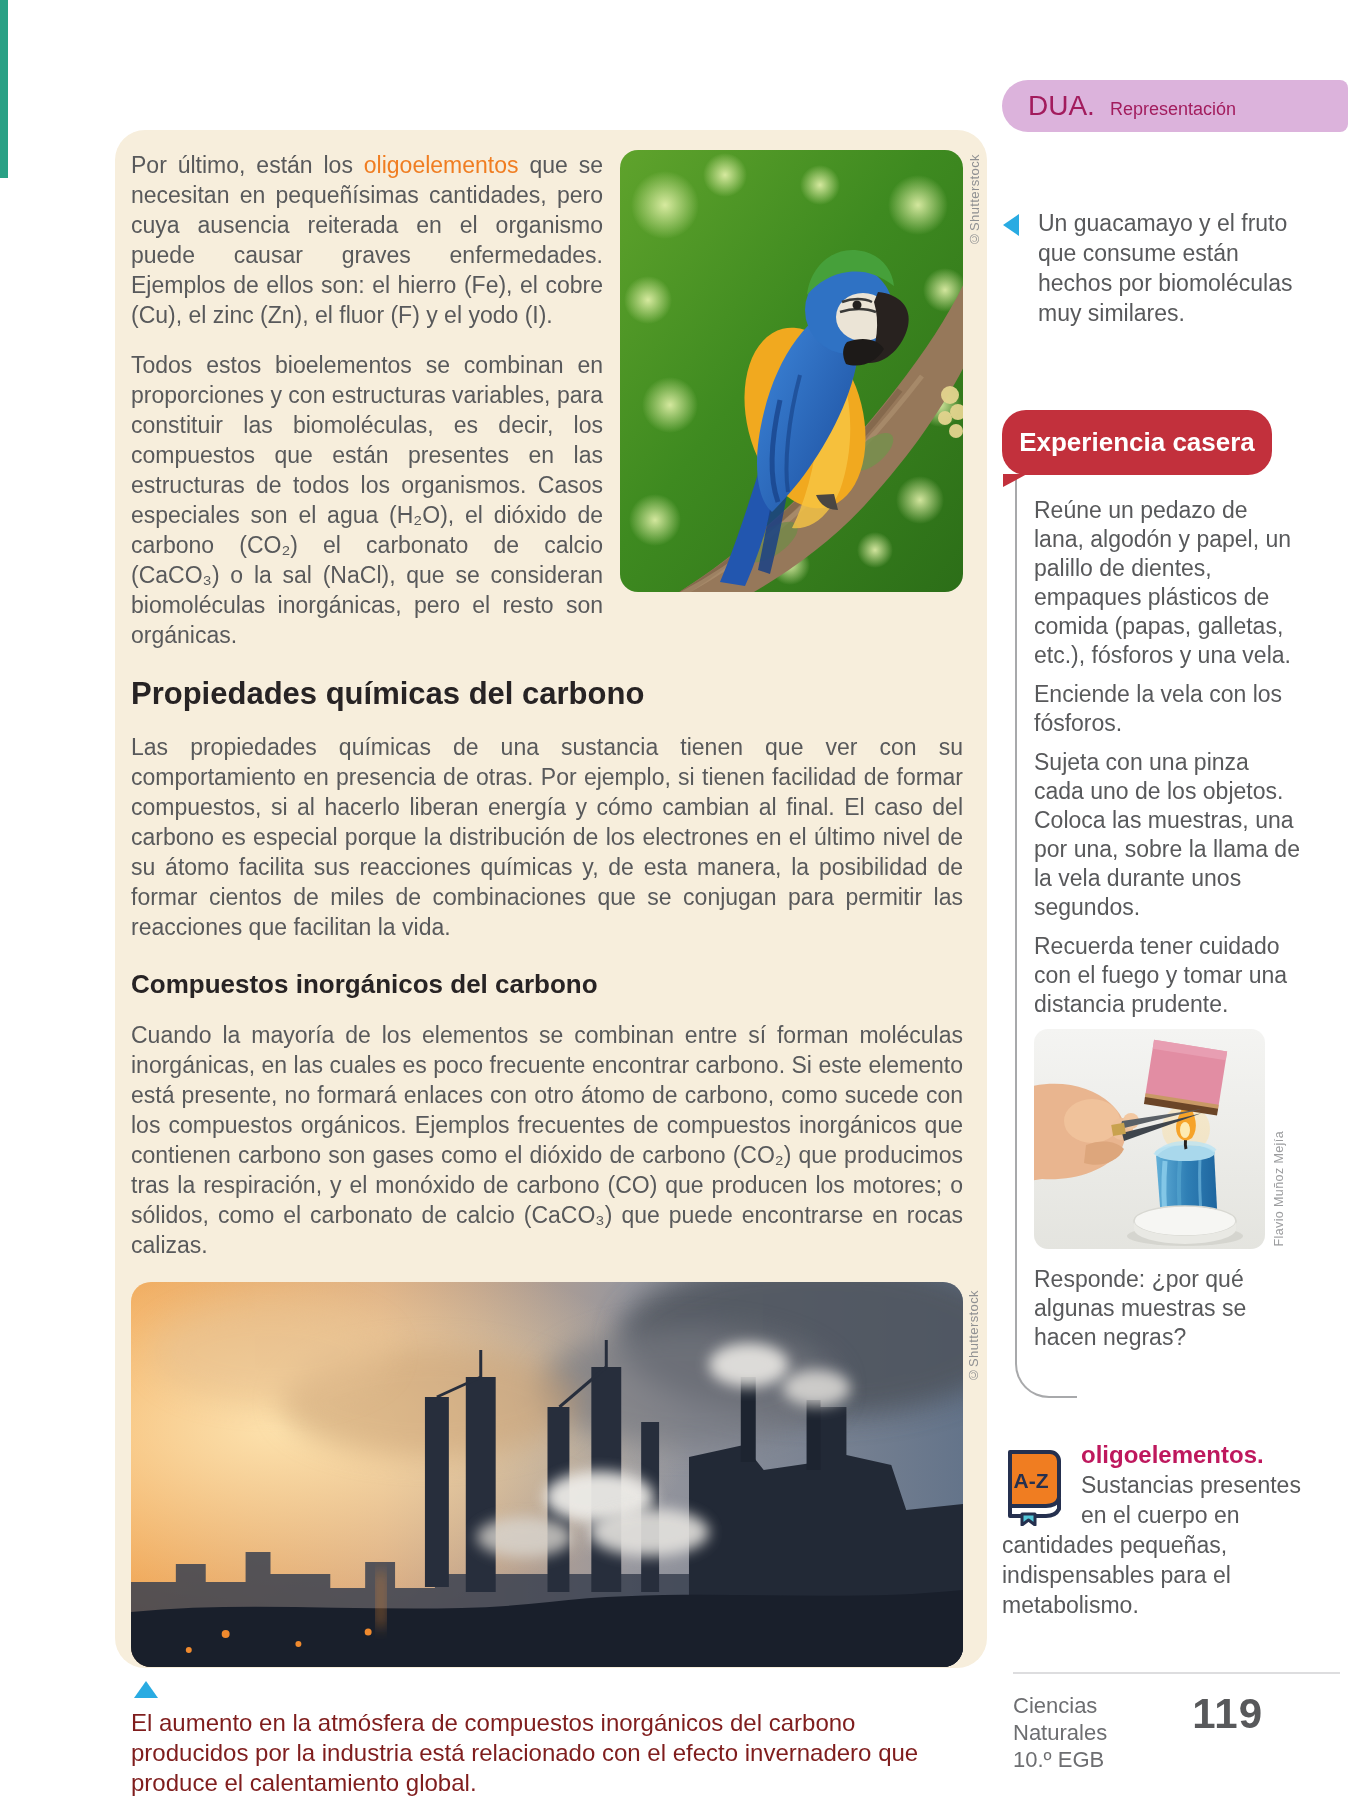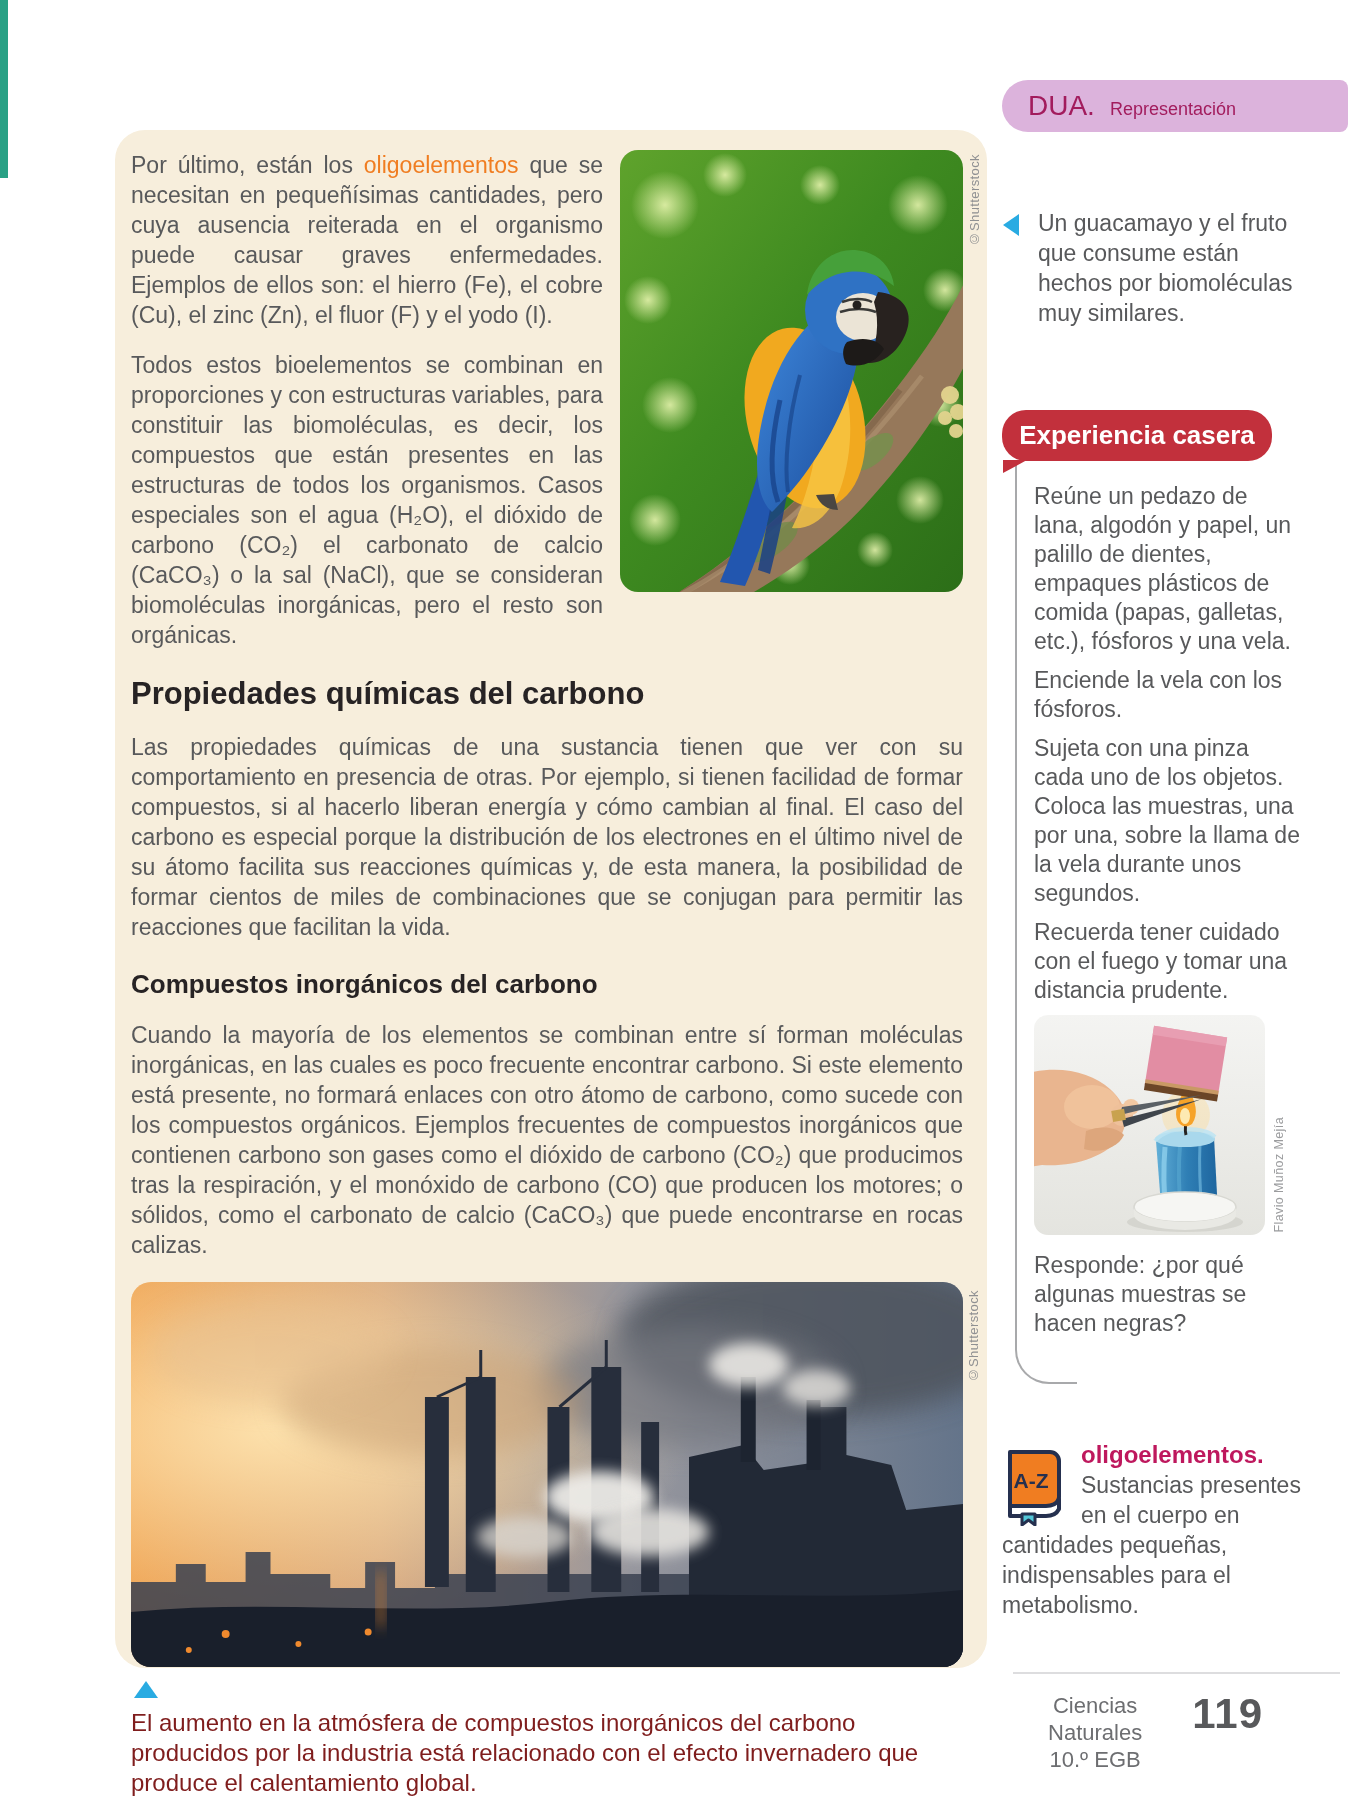--- a/index.html
+++ b/index.html
@@ -43,40 +43,40 @@
     padding:10px 0 0 26px; }
   .dua-label { color:#a21c5d; font-weight:normal; font-size:28px; }
   .dua-cat   { color:#a21c5d; font-size:18px; margin-left:15px; }
 
   .dua-note { position:absolute; left:1003px; top:208px; width:296px; display:flex; gap:19px; }
   .tri-left { flex:none; width:0; height:0; border-top:11px solid transparent;
     border-bottom:11px solid transparent; border-right:16px solid #29abe2; margin-top:6px; }
   .dua-note p { font-size:23px; line-height:30px; color:#58595b; }
 
   .exp { position:absolute; left:1002px; top:410px; width:346px; }
-  .exp-tab { position:relative; width:270px; height:51px; background:#c2303c; border-radius:24px;
+  .exp-tab { position:relative; width:270px; height:65px; background:#c2303c; border-radius:24px;
     color:#ffffff; font-weight:bold; font-size:26px; display:flex; align-items:center; justify-content:center; }
   .exp-tab::after { content:""; position:absolute; left:1px; bottom:-12px; width:24px; height:13px;
     background:#c2303c; clip-path:polygon(0 0,100% 0,0 100%); }
   .exp-body { margin-left:13px; border-left:2px solid #a8a9ab; padding:21px 0 2px 17px; width:285px; }
   .exp-body p { font-size:23px; line-height:29px; color:#58595b; margin:0 0 10px; }
   .candle-fig { width:231px; height:220px; margin:6px 0 16px; }
   .candle-fig svg { border-radius:14px; }
   .exp-curve { margin-left:13px; width:62px; height:34px; border-left:2px solid #a8a9ab;
     border-bottom:2px solid #a8a9ab; border-bottom-left-radius:36px; }
 
   .glossary { position:absolute; left:1002px; top:1440px; width:322px;
     font-size:23px; line-height:30px; color:#58595b; }
   .gloss-icon { float:left; width:64px; height:78px; margin:8px 15px 4px 0; }
   .gloss-term { color:#be185d; font-weight:bold; font-size:24px; }
 
   .footer-rule { position:absolute; left:1013px; top:1672px; width:327px; height:2px; background:#dddddf; }
   .footer { position:absolute; left:1013px; top:1692px; width:250px;
     display:flex; justify-content:flex-end; align-items:flex-start; gap:15px; }
-  .footer-text { text-align:center; color:#6d6e71; font-size:22px; line-height:27px; }
+  .footer-text { text-align:left; color:#6d6e71; font-size:22px; line-height:27px; }
   .footer-num { color:#58595b; font-weight:bold; font-size:42px; line-height:42px; margin-top:1px; letter-spacing:1px; }
 </style>
 </head>
 <body>
 
 <div class="green-bar"></div>
 
 <main class="content-box">
 
   <figure class="parrot-fig">

